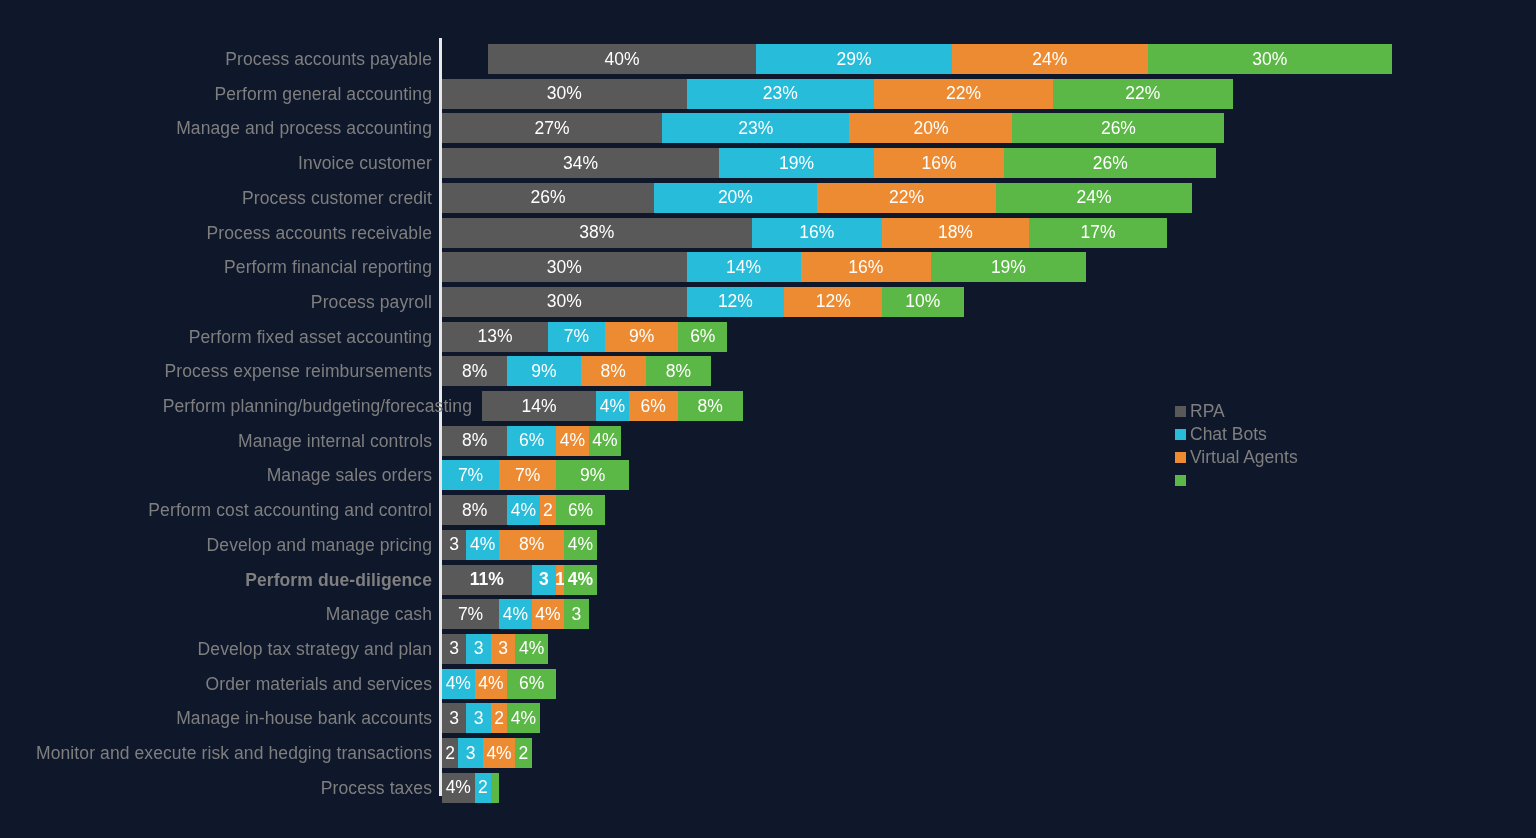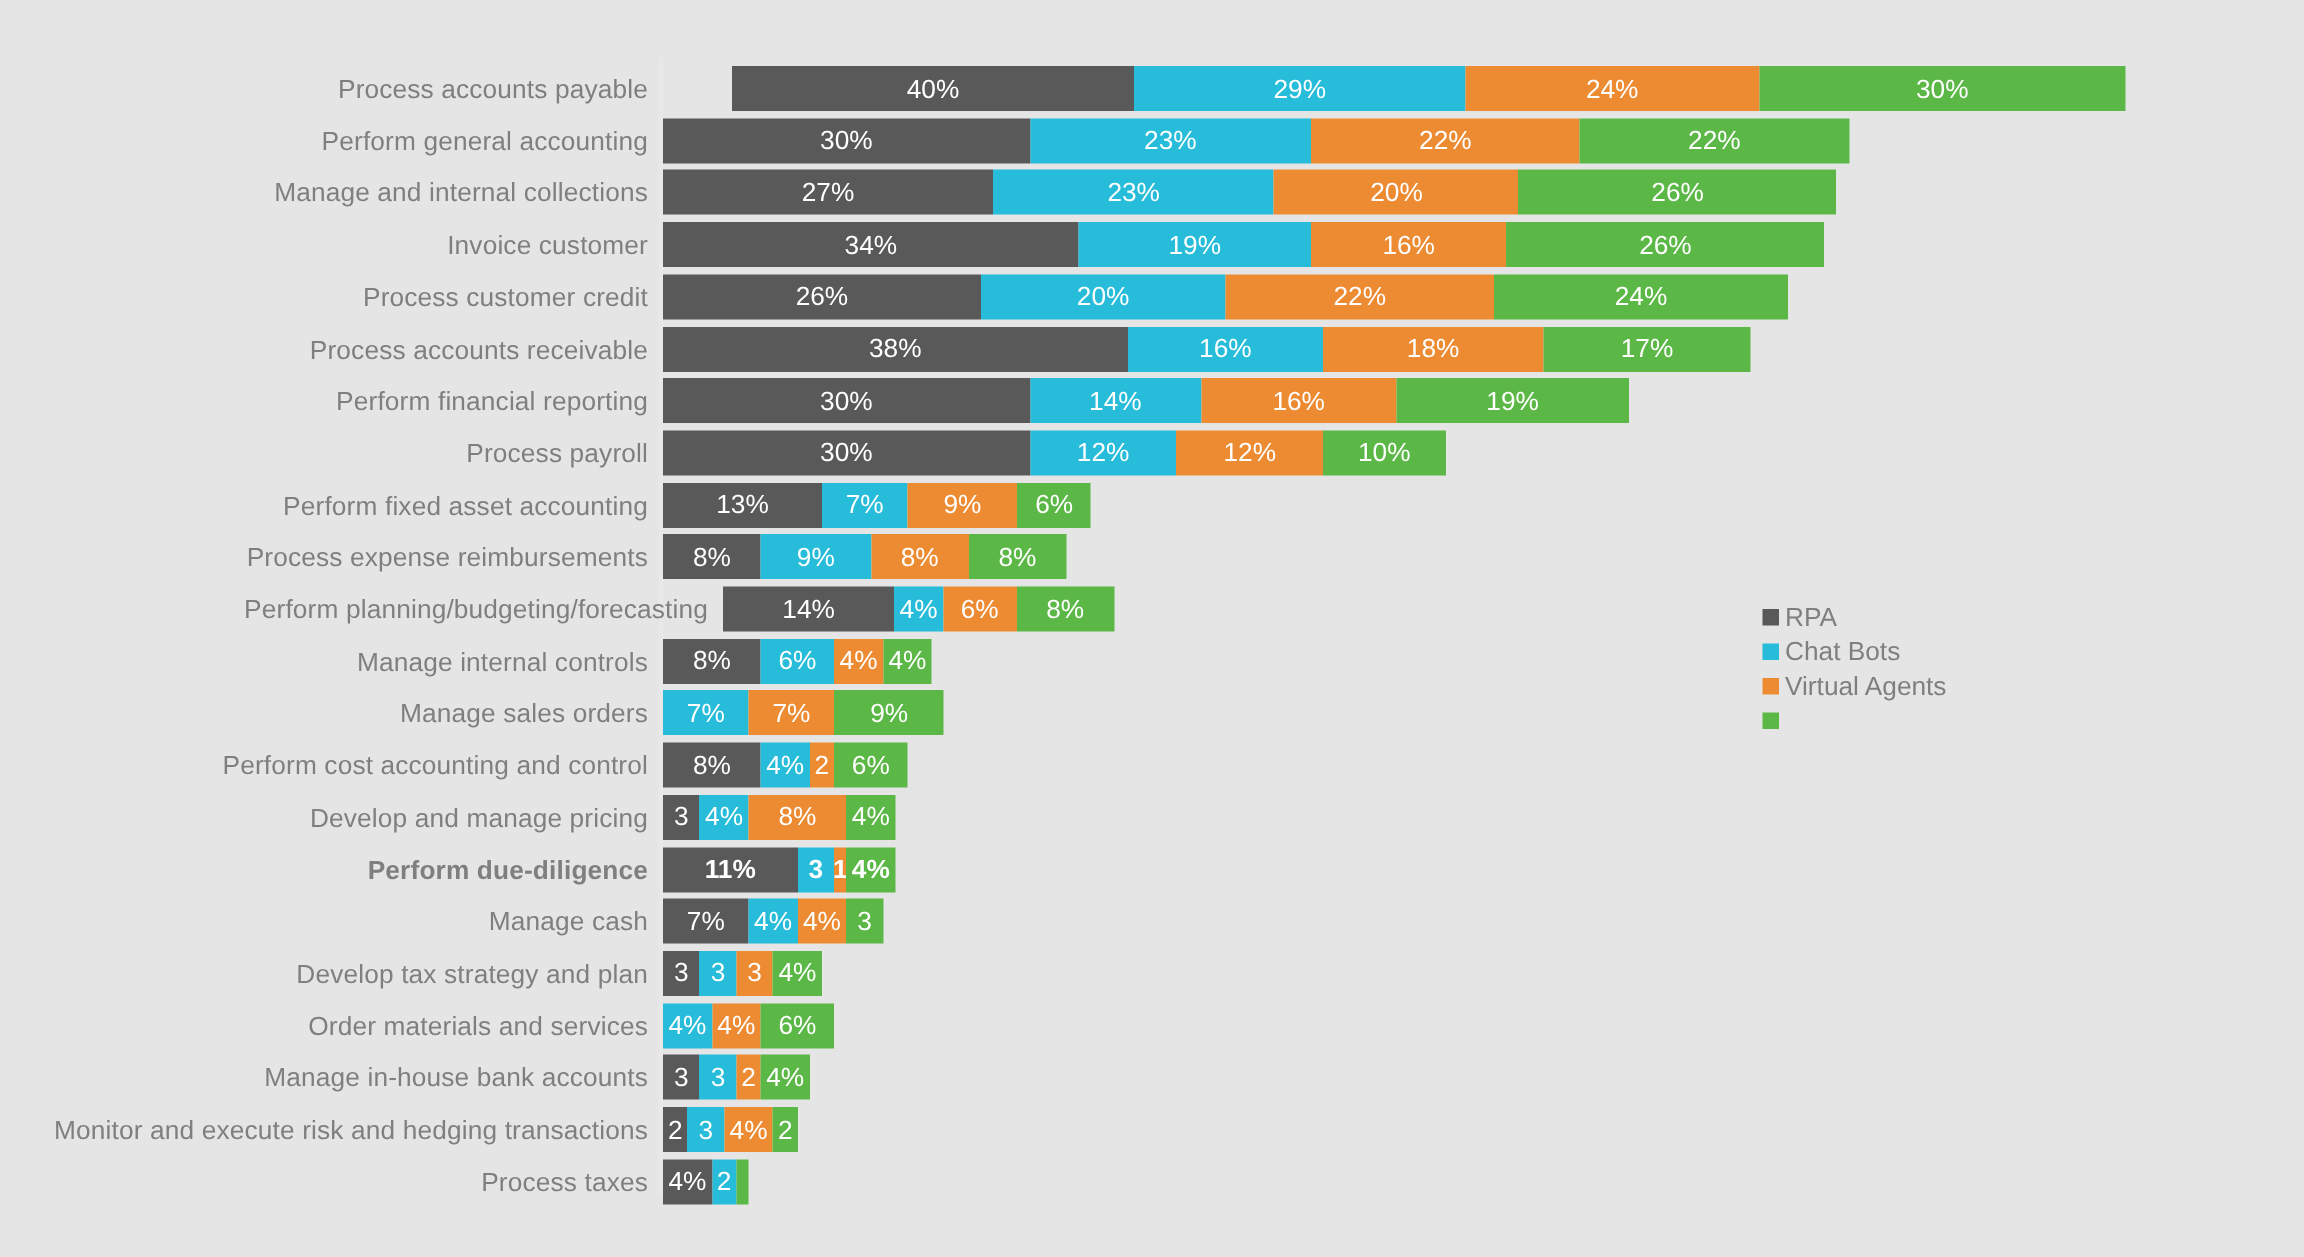--- a/index.html
+++ b/index.html
@@ -11,21 +11,21 @@
   body {
     width: 1536px;
     height: 838px;
     overflow: hidden;
     font-family: "Liberation Sans", sans-serif;
   }
   #chart-root {
     position: relative;
     width: 1536px;
     height: 838px;
-    background: #e5e5e5;
+    background: #0f172a;
   }
 
   
   .plot-area {
     position: absolute;
     left: 0;
     top: 0;
     width: 1536px;
     height: 838px;
   }
@@ -114,21 +114,21 @@
 
   <div class="plot-area">
     <div class="axis-line"></div>
     <div id="rows-container">
         <div class="row" style="top: 44px;">
           <div class="row-label">Process accounts payable</div>
           <div class="bar-stack">
             <div class="seg seg-rpa" style="width: 268px; margin-left: 46px;">
               <span>40%</span>
             </div>
-            <div class="seg seg-chatbots" style="width: 221px;">
+            <div class="seg seg-chatbots" style="width: 196px;">
               <span>29%</span>
             </div>
             <div class="seg seg-virtual" style="width: 195.6px;">
               <span>24%</span>
             </div>
             <div class="seg seg-cognitive" style="width: 244.5px;">
               <span>30%</span>
             </div>
           </div>
         </div>
@@ -143,21 +143,21 @@
             </div>
             <div class="seg seg-virtual" style="width: 179.3px;">
               <span>22%</span>
             </div>
             <div class="seg seg-cognitive" style="width: 179.3px;">
               <span>22%</span>
             </div>
           </div>
         </div>
         <div class="row" style="top: 113.4px;">
-          <div class="row-label">Manage and internal collections</div>
+          <div class="row-label">Manage and process accounting</div>
           <div class="bar-stack">
             <div class="seg seg-rpa" style="width: 220.05px;">
               <span>27%</span>
             </div>
             <div class="seg seg-chatbots" style="width: 187.45px;">
               <span>23%</span>
             </div>
             <div class="seg seg-virtual" style="width: 163px;">
               <span>20%</span>
             </div>

